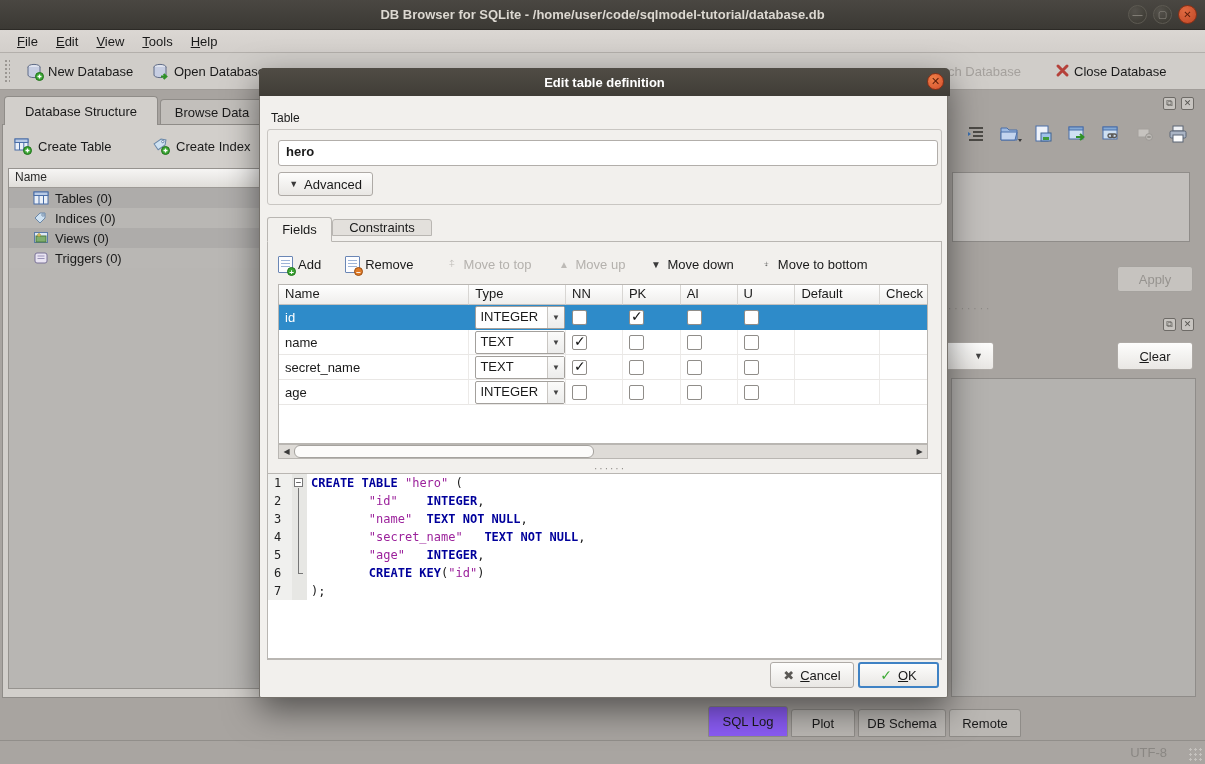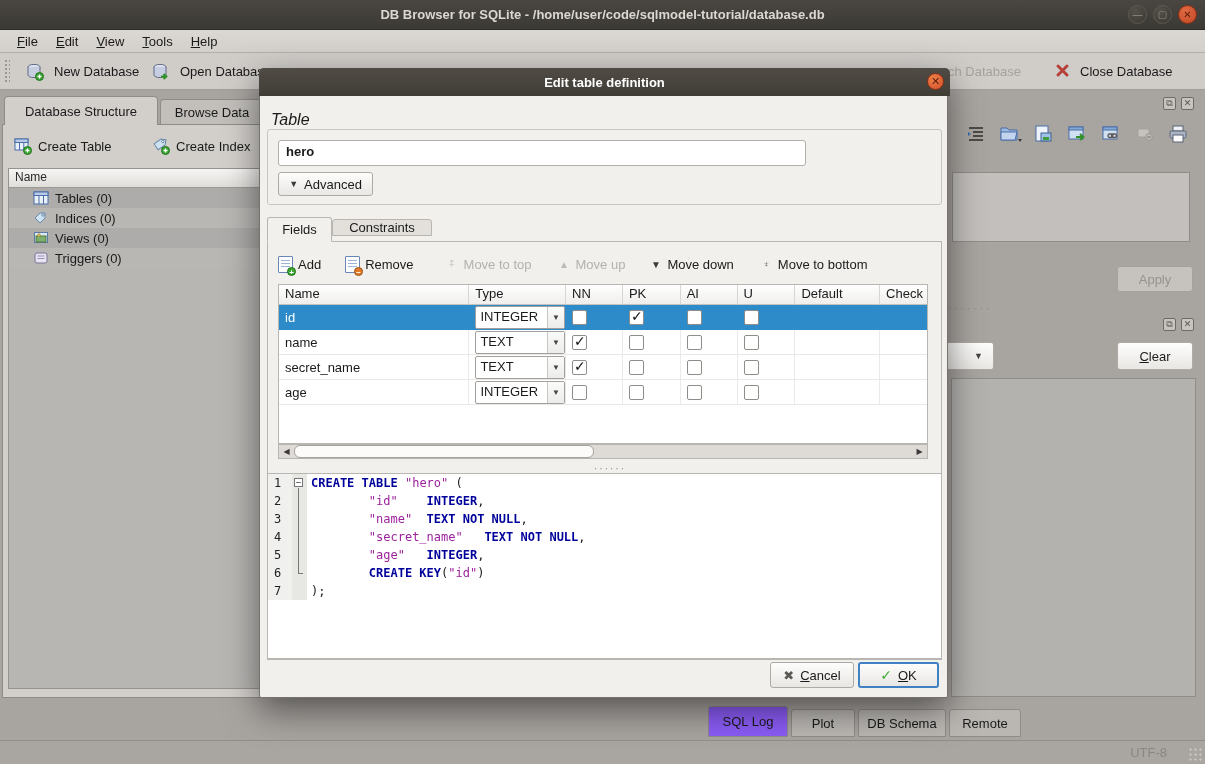--- a/index.html
+++ b/index.html
@@ -23,21 +23,21 @@
     background:linear-gradient(#dbd7d3,#d3cfcb);border-bottom:1px solid #b3afab;
     display:flex;align-items:center;padding-left:8px;}
   .menu-item{display:inline-block;padding:2px 9px;}
   .mnemonic::first-letter{text-decoration:underline;}
 
   
   .toolbar{position:absolute;left:0;top:53px;width:100%;height:37px;
     background:#d0cdc9;border-bottom:1px solid #a19d99;}
   .tb-grip{position:absolute;left:4px;top:6px;width:6px;height:24px;
     background-image:radial-gradient(circle,#9b9793 1px,transparent 1.2px);background-size:4px 4px;}
-  .tb-btn{position:absolute;top:6px;height:25px;display:flex;align-items:center;gap:10px;}
+  .tb-btn{position:absolute;top:6px;height:25px;display:flex;align-items:center;gap:4px;}
   .tb-label{font-size:13px;}
   .tb-label.disabled{color:#a5a19d;}
   .icon16{width:18px;height:18px;display:inline-block;position:relative;}
 
   
   .partial-ring{position:absolute;top:60px;width:15px;height:15px;border-radius:50%;border:2px solid #b0aca8;background:transparent;}
   .partial-gold{position:absolute;top:61px;width:14px;height:10px;background:linear-gradient(#e6c566,#c89b3c);border:1px solid #9a7a28;border-radius:3px 3px 0 0;}
 
   
   .left-dock-tab{position:absolute;border:1px solid #8f8c88;border-bottom:none;border-radius:4px 4px 0 0;
@@ -82,23 +82,23 @@
   
   .dialog{position:absolute;left:259px;top:68px;width:689px;height:630px;background:#f2f0ed;
     border:1px solid #76726c;border-radius:5px 5px 2px 2px;box-shadow:0 12px 34px rgba(0,0,0,.5);z-index:10;}
   .dlg-titlebar{position:absolute;left:-1px;top:-1px;width:691px;height:28px;
     background:linear-gradient(#504c45,#403d37);border-radius:5px 5px 0 0;
     display:flex;align-items:center;justify-content:center;}
   .dlg-title{color:#fff;font-weight:bold;font-size:13px;}
   .dlg-close{position:absolute;right:6px;top:5px;width:17px;height:17px;border-radius:50%;
     background:radial-gradient(circle at 35% 30%,#f08048,#d4502e);border:1px solid #8c3015;
     color:#5c1d0a;font-weight:bold;font-size:11px;line-height:15px;text-align:center;}
-  .dlg-label{position:absolute;font-size:16px;font-style:italic;}
+  .dlg-label{position:absolute;font-size:12px;}
   .groupbox{position:absolute;left:7px;top:60px;width:675px;height:76px;border:1px solid #c9c6c2;border-radius:3px;}
-  .textinput{position:absolute;left:18px;top:71px;width:528px;height:26px;background:#fff;
+  .textinput{position:absolute;left:18px;top:71px;width:660px;height:26px;background:#fff;
     border:1px solid #b2aeaa;border-radius:3px;padding:3px 7px;font-weight:bold;font-size:13px;}
   .adv-btn{position:absolute;left:18px;top:103px;width:95px;height:24px;}
   .tri{font-size:9px;color:#3a3a3a;}
 
   .dlg-tab{position:absolute;top:148px;height:25px;border:1px solid #b9b6b2;border-radius:3px 3px 0 0;
     display:flex;align-items:center;justify-content:center;font-size:13px;}
   .dlg-tab.active{left:7px;width:65px;background:#f2f0ed;border-bottom:1px solid #f2f0ed;z-index:2;}
   .dlg-tab.inactive{left:72px;width:100px;background:#e3e0dc;top:150px;height:17px;}
   .dlg-panel{position:absolute;left:7px;top:172px;width:675px;height:419px;border:1px solid #b9b6b2;background:#f2f0ed;}
 

